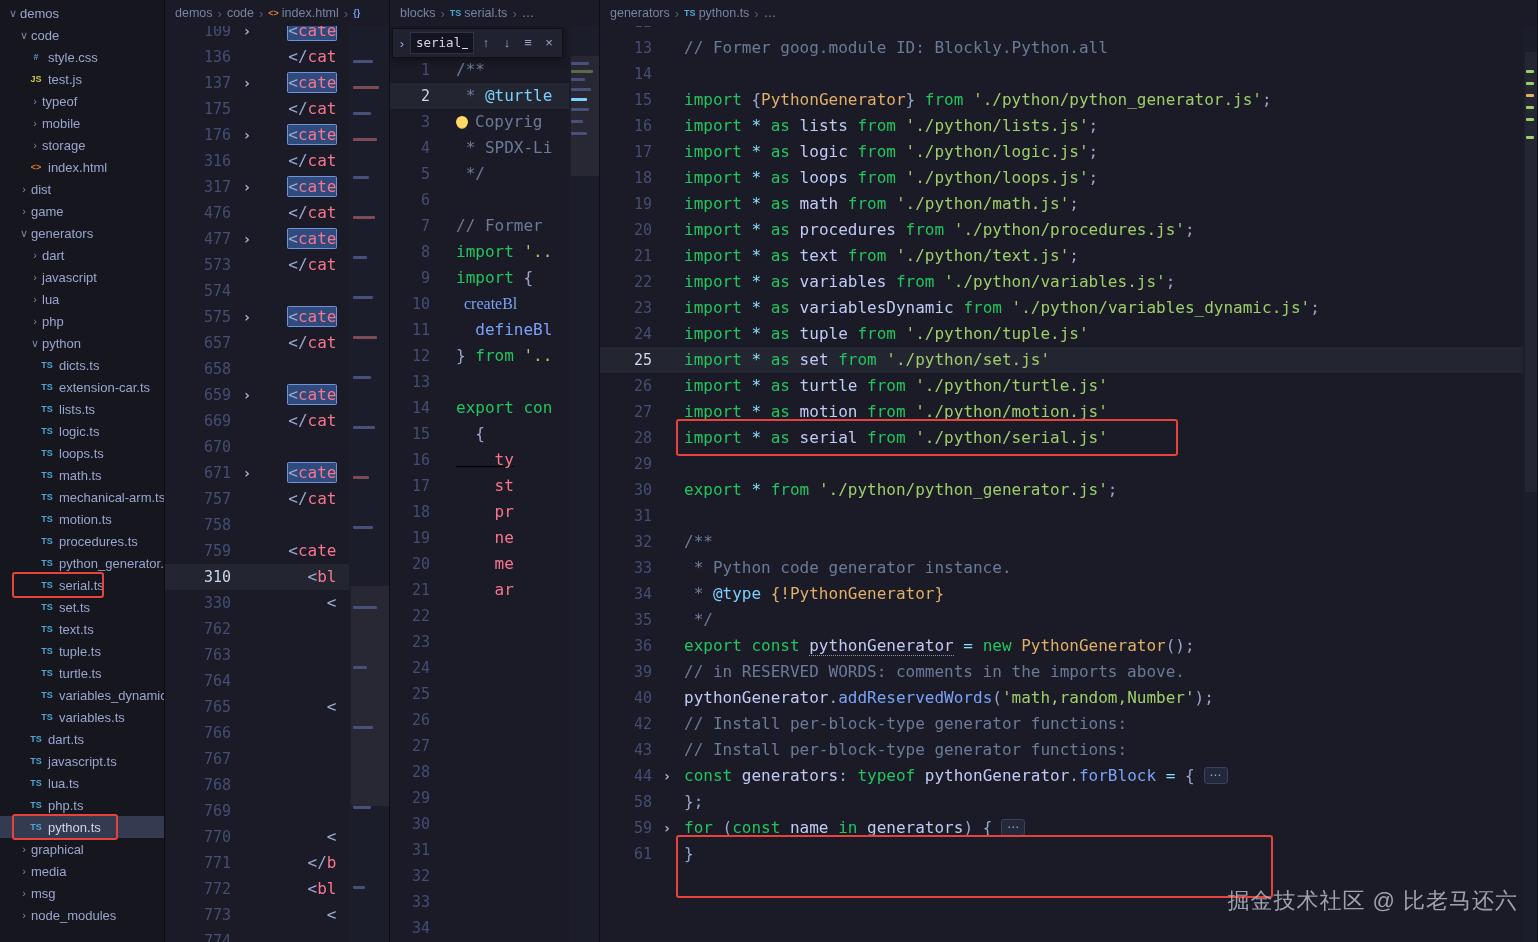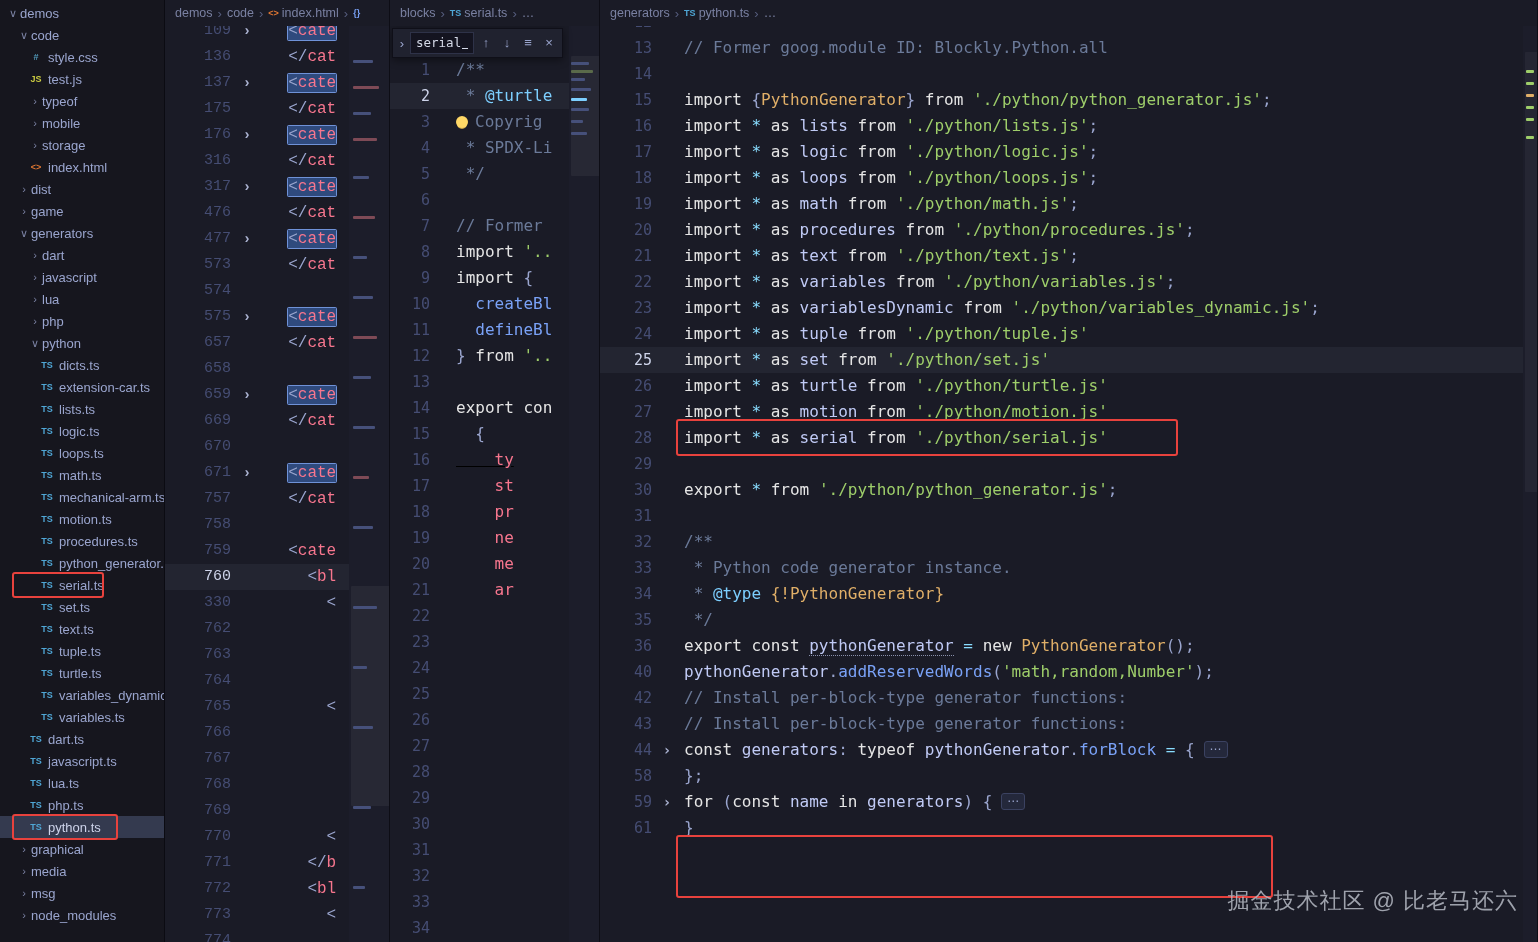--- a/index.html
+++ b/index.html
@@ -30,21 +30,21 @@
   .row.cur{background:rgba(192,202,245,0.06)}
   .gut{flex:none;text-align:right;color:#454d73;font-size:15px;padding-right:4px}
   .row.cur .gut{color:#ced4ea}
   .fold{flex:none;text-align:center;color:#aab2d0;font-size:14px;font-weight:bold;cursor:pointer}
   .content{flex:1;white-space:pre}
   .match{background:#2f4a7d;box-shadow:0 0 0 1px #6f92d8;border-radius:1px}
   .fold-badge{display:inline-block;margin-left:9px;padding:0 5px;border:1px solid #3b4261;border-radius:3px;background:#24283b;color:#9aa5ce;font-size:12px;line-height:15px;vertical-align:2px;font-family:"Liberation Sans",sans-serif}
   .bulb{display:inline-block;width:12px;height:12px;border-radius:50%;background:#ffd866;margin-right:7px;vertical-align:-1px;box-shadow:0 2px 0 -1px #c7a14a;cursor:pointer}
 
   
-  .tk-kw{color:#e5e5e5}
+  .tk-kw{color:#22c55e}
   .tk-str{color:#9ece6a}
   .tk-var{color:#c0caf5}
   .tk-varu{color:#c0caf5;border-bottom:1px dotted #8a91ad}
   .tk-fn{color:#7aa2f7}
   .tk-type{color:#e0af68}
   .tk-cmt{color:#6b7a99}
   .tk-doc{color:#7dcfff}
   .tk-op{color:#89ddff}
   .tk-pun{color:#9aa5ce}
   .tk-tag{color:#f7768e}
@@ -250,21 +250,21 @@
           <span class="bc-item">demos</span>
           <span class="bc-sep">›</span>
           <span class="bc-item">code</span>
           <span class="bc-sep">›</span>
           <span class="bc-icon icon-html">&lt;&gt;</span>
           <span class="bc-item">index.html</span>
           <span class="bc-sep">›</span>
           <span class="bc-icon icon-sym">{}</span>
         </div>
       <div class="ebody">
-        <div class="lines" style="margin-top: -8px; font-family: Liberation Mono, monospace;">
+        <div class="lines" style="margin-top: -8px;">
             <div class="row"><span class="gut" style="width: 70px;">109</span><span class="fold" style="width: 24px;">›</span><span class="content" style="padding-left: 10px;"><span class="tk-pun">  </span><span class="match"><span class="tk-pun">&lt;</span><span class="tk-tag">cate</span></span></span></div>
             <div class="row"><span class="gut" style="width: 70px;">136</span><span class="fold" style="width: 24px;"></span><span class="content" style="padding-left: 10px;"><span class="tk-pun">  </span><span class="tk-pun">&lt;/</span><span class="tk-tag">cat</span></span></div>
             <div class="row"><span class="gut" style="width: 70px;">137</span><span class="fold" style="width: 24px;">›</span><span class="content" style="padding-left: 10px;"><span class="tk-pun">  </span><span class="match"><span class="tk-pun">&lt;</span><span class="tk-tag">cate</span></span></span></div>
             <div class="row"><span class="gut" style="width: 70px;">175</span><span class="fold" style="width: 24px;"></span><span class="content" style="padding-left: 10px;"><span class="tk-pun">  </span><span class="tk-pun">&lt;/</span><span class="tk-tag">cat</span></span></div>
             <div class="row"><span class="gut" style="width: 70px;">176</span><span class="fold" style="width: 24px;">›</span><span class="content" style="padding-left: 10px;"><span class="tk-pun">  </span><span class="match"><span class="tk-pun">&lt;</span><span class="tk-tag">cate</span></span></span></div>
             <div class="row"><span class="gut" style="width: 70px;">316</span><span class="fold" style="width: 24px;"></span><span class="content" style="padding-left: 10px;"><span class="tk-pun">  </span><span class="tk-pun">&lt;/</span><span class="tk-tag">cat</span></span></div>
             <div class="row"><span class="gut" style="width: 70px;">317</span><span class="fold" style="width: 24px;">›</span><span class="content" style="padding-left: 10px;"><span class="tk-pun">  </span><span class="match"><span class="tk-pun">&lt;</span><span class="tk-tag">cate</span></span></span></div>
             <div class="row"><span class="gut" style="width: 70px;">476</span><span class="fold" style="width: 24px;"></span><span class="content" style="padding-left: 10px;"><span class="tk-pun">  </span><span class="tk-pun">&lt;/</span><span class="tk-tag">cat</span></span></div>
             <div class="row"><span class="gut" style="width: 70px;">477</span><span class="fold" style="width: 24px;">›</span><span class="content" style="padding-left: 10px;"><span class="tk-pun">  </span><span class="match"><span class="tk-pun">&lt;</span><span class="tk-tag">cate</span></span></span></div>
             <div class="row"><span class="gut" style="width: 70px;">573</span><span class="fold" style="width: 24px;"></span><span class="content" style="padding-left: 10px;"><span class="tk-pun">  </span><span class="tk-pun">&lt;/</span><span class="tk-tag">cat</span></span></div>
@@ -272,21 +272,21 @@
             <div class="row"><span class="gut" style="width: 70px;">575</span><span class="fold" style="width: 24px;">›</span><span class="content" style="padding-left: 10px;"><span class="tk-pun">  </span><span class="match"><span class="tk-pun">&lt;</span><span class="tk-tag">cate</span></span></span></div>
             <div class="row"><span class="gut" style="width: 70px;">657</span><span class="fold" style="width: 24px;"></span><span class="content" style="padding-left: 10px;"><span class="tk-pun">  </span><span class="tk-pun">&lt;/</span><span class="tk-tag">cat</span></span></div>
             <div class="row"><span class="gut" style="width: 70px;">658</span><span class="fold" style="width: 24px;"></span><span class="content" style="padding-left: 10px;"></span></div>
             <div class="row"><span class="gut" style="width: 70px;">659</span><span class="fold" style="width: 24px;">›</span><span class="content" style="padding-left: 10px;"><span class="tk-pun">  </span><span class="match"><span class="tk-pun">&lt;</span><span class="tk-tag">cate</span></span></span></div>
             <div class="row"><span class="gut" style="width: 70px;">669</span><span class="fold" style="width: 24px;"></span><span class="content" style="padding-left: 10px;"><span class="tk-pun">  </span><span class="tk-pun">&lt;/</span><span class="tk-tag">cat</span></span></div>
             <div class="row"><span class="gut" style="width: 70px;">670</span><span class="fold" style="width: 24px;"></span><span class="content" style="padding-left: 10px;"></span></div>
             <div class="row"><span class="gut" style="width: 70px;">671</span><span class="fold" style="width: 24px;">›</span><span class="content" style="padding-left: 10px;"><span class="tk-pun">  </span><span class="match"><span class="tk-pun">&lt;</span><span class="tk-tag">cate</span></span></span></div>
             <div class="row"><span class="gut" style="width: 70px;">757</span><span class="fold" style="width: 24px;"></span><span class="content" style="padding-left: 10px;"><span class="tk-pun">  </span><span class="tk-pun">&lt;/</span><span class="tk-tag">cat</span></span></div>
             <div class="row"><span class="gut" style="width: 70px;">758</span><span class="fold" style="width: 24px;"></span><span class="content" style="padding-left: 10px;"></span></div>
             <div class="row"><span class="gut" style="width: 70px;">759</span><span class="fold" style="width: 24px;"></span><span class="content" style="padding-left: 10px;"><span class="tk-pun">  </span><span class="tk-pun">&lt;</span><span class="tk-tag">cate</span></span></div>
-            <div class="row cur"><span class="gut" style="width: 70px;">760</span><span class="fold" style="width: 24px;"></span><span class="content" style="padding-left: 10px;"><span class="tk-pun">    </span><span class="tk-pun">&lt;</span><span class="tk-tag">bl</span></span></div>
+            <div class="row cur"><span class="gut" style="width: 70px;">310</span><span class="fold" style="width: 24px;"></span><span class="content" style="padding-left: 10px;"><span class="tk-pun">    </span><span class="tk-pun">&lt;</span><span class="tk-tag">bl</span></span></div>
             <div class="row"><span class="gut" style="width: 70px;">330</span><span class="fold" style="width: 24px;"></span><span class="content" style="padding-left: 10px;"><span class="tk-pun">      </span><span class="tk-pun">&lt;</span></span></div>
             <div class="row"><span class="gut" style="width: 70px;">762</span><span class="fold" style="width: 24px;"></span><span class="content" style="padding-left: 10px;"></span></div>
             <div class="row"><span class="gut" style="width: 70px;">763</span><span class="fold" style="width: 24px;"></span><span class="content" style="padding-left: 10px;"></span></div>
             <div class="row"><span class="gut" style="width: 70px;">764</span><span class="fold" style="width: 24px;"></span><span class="content" style="padding-left: 10px;"></span></div>
             <div class="row"><span class="gut" style="width: 70px;">765</span><span class="fold" style="width: 24px;"></span><span class="content" style="padding-left: 10px;"><span class="tk-pun">      </span><span class="tk-pun">&lt;</span></span></div>
             <div class="row"><span class="gut" style="width: 70px;">766</span><span class="fold" style="width: 24px;"></span><span class="content" style="padding-left: 10px;"></span></div>
             <div class="row"><span class="gut" style="width: 70px;">767</span><span class="fold" style="width: 24px;"></span><span class="content" style="padding-left: 10px;"></span></div>
             <div class="row"><span class="gut" style="width: 70px;">768</span><span class="fold" style="width: 24px;"></span><span class="content" style="padding-left: 10px;"></span></div>
             <div class="row"><span class="gut" style="width: 70px;">769</span><span class="fold" style="width: 24px;"></span><span class="content" style="padding-left: 10px;"></span></div>
             <div class="row"><span class="gut" style="width: 70px;">770</span><span class="fold" style="width: 24px;"></span><span class="content" style="padding-left: 10px;"><span class="tk-pun">      </span><span class="tk-pun">&lt;</span></span></div>
@@ -343,21 +343,21 @@
         <div class="lines" style="margin-top: 31px;">
             <div class="row"><span class="gut" style="width: 44px;">1</span><span class="fold" style="width: 14px;"></span><span class="content" style="padding-left: 8px;"><span class="tk-cmt">/**</span></span></div>
             <div class="row cur"><span class="gut" style="width: 44px;">2</span><span class="fold" style="width: 14px;"></span><span class="content" style="padding-left: 8px;"><span class="tk-cmt"> * </span><span class="tk-doc">@turtle</span></span></div>
             <div class="row"><span class="gut" style="width: 44px;">3</span><span class="fold" style="width: 14px;"></span><span class="content" style="padding-left: 8px;"><span class="bulb"></span><span class="tk-cmt">Copyrig</span></span></div>
             <div class="row"><span class="gut" style="width: 44px;">4</span><span class="fold" style="width: 14px;"></span><span class="content" style="padding-left: 8px;"><span class="tk-cmt"> * SPDX-Li</span></span></div>
             <div class="row"><span class="gut" style="width: 44px;">5</span><span class="fold" style="width: 14px;"></span><span class="content" style="padding-left: 8px;"><span class="tk-cmt"> */</span></span></div>
             <div class="row"><span class="gut" style="width: 44px;">6</span><span class="fold" style="width: 14px;"></span><span class="content" style="padding-left: 8px;"></span></div>
             <div class="row"><span class="gut" style="width: 44px;">7</span><span class="fold" style="width: 14px;"></span><span class="content" style="padding-left: 8px;"><span class="tk-cmt">// Former</span></span></div>
             <div class="row"><span class="gut" style="width: 44px;">8</span><span class="fold" style="width: 14px;"></span><span class="content" style="padding-left: 8px;"><span class="tk-kw">import </span><span class="tk-str">'..</span></span></div>
             <div class="row"><span class="gut" style="width: 44px;">9</span><span class="fold" style="width: 14px;"></span><span class="content" style="padding-left: 8px;"><span class="tk-kw">import </span><span class="tk-pun">{</span></span></div>
-            <div class="row"><span class="gut" style="width: 44px;">10</span><span class="fold" style="width: 14px;"></span><span class="content" style="padding-left: 8px;"><span class="tk-fn">  createBl</span></span></div>
+            <div class="row"><span class="gut" style="width: 44px;">10</span><span class="fold" style="width: 14px;"></span><span class="content" style="padding-left: 8px; font-family: Liberation Serif, serif;"><span class="tk-fn">  createBl</span></span></div>
             <div class="row"><span class="gut" style="width: 44px;">11</span><span class="fold" style="width: 14px;"></span><span class="content" style="padding-left: 8px;"><span class="tk-fn">  defineBl</span></span></div>
             <div class="row"><span class="gut" style="width: 44px;">12</span><span class="fold" style="width: 14px;"></span><span class="content" style="padding-left: 8px;"><span class="tk-pun">} </span><span class="tk-kw">from </span><span class="tk-str">'..</span></span></div>
             <div class="row"><span class="gut" style="width: 44px;">13</span><span class="fold" style="width: 14px;"></span><span class="content" style="padding-left: 8px;"></span></div>
             <div class="row"><span class="gut" style="width: 44px;">14</span><span class="fold" style="width: 14px;"></span><span class="content" style="padding-left: 8px;"><span class="tk-kw">export con</span></span></div>
             <div class="row"><span class="gut" style="width: 44px;">15</span><span class="fold" style="width: 14px;"></span><span class="content" style="padding-left: 8px;"><span class="tk-pun">  {</span></span></div>
             <div class="row"><span class="gut" style="width: 44px;">16</span><span class="fold" style="width: 14px;"></span><span class="content" style="padding-left: 8px; text-decoration: underline;"><span class="tk-tag">    ty</span></span></div>
             <div class="row"><span class="gut" style="width: 44px;">17</span><span class="fold" style="width: 14px;"></span><span class="content" style="padding-left: 8px;"><span class="tk-tag">    st</span></span></div>
             <div class="row"><span class="gut" style="width: 44px;">18</span><span class="fold" style="width: 14px;"></span><span class="content" style="padding-left: 8px;"><span class="tk-tag">    pr</span></span></div>
             <div class="row"><span class="gut" style="width: 44px;">19</span><span class="fold" style="width: 14px;"></span><span class="content" style="padding-left: 8px;"><span class="tk-tag">    ne</span></span></div>
             <div class="row"><span class="gut" style="width: 44px;">20</span><span class="fold" style="width: 14px;"></span><span class="content" style="padding-left: 8px;"><span class="tk-tag">    me</span></span></div>
@@ -419,20 +419,21 @@
             <div class="row"><span class="gut" style="width: 56px;">27</span><span class="fold" style="width: 22px;"></span><span class="content" style="padding-left: 6px;"><span class="tk-kw">import </span><span class="tk-op">* </span><span class="tk-kw">as </span><span class="tk-var">motion </span><span class="tk-kw">from </span><span class="tk-str">'./python/motion.js'</span></span></div>
             <div class="row"><span class="gut" style="width: 56px;">28</span><span class="fold" style="width: 22px;"></span><span class="content" style="padding-left: 6px;"><span class="tk-kw">import </span><span class="tk-op">* </span><span class="tk-kw">as </span><span class="tk-var">serial </span><span class="tk-kw">from </span><span class="tk-str">'./python/serial.js'</span></span></div>
             <div class="row"><span class="gut" style="width: 56px;">29</span><span class="fold" style="width: 22px;"></span><span class="content" style="padding-left: 6px;"></span></div>
             <div class="row"><span class="gut" style="width: 56px;">30</span><span class="fold" style="width: 22px;"></span><span class="content" style="padding-left: 6px;"><span class="tk-kw">export </span><span class="tk-op">* </span><span class="tk-kw">from </span><span class="tk-str">'./python/python_generator.js'</span><span class="tk-pun">;</span></span></div>
             <div class="row"><span class="gut" style="width: 56px;">31</span><span class="fold" style="width: 22px;"></span><span class="content" style="padding-left: 6px;"></span></div>
             <div class="row"><span class="gut" style="width: 56px;">32</span><span class="fold" style="width: 22px;"></span><span class="content" style="padding-left: 6px;"><span class="tk-cmt">/**</span></span></div>
             <div class="row"><span class="gut" style="width: 56px;">33</span><span class="fold" style="width: 22px;"></span><span class="content" style="padding-left: 6px;"><span class="tk-cmt"> * Python code generator instance.</span></span></div>
             <div class="row"><span class="gut" style="width: 56px;">34</span><span class="fold" style="width: 22px;"></span><span class="content" style="padding-left: 6px;"><span class="tk-cmt"> * </span><span class="tk-doc">@type </span><span class="tk-type">{!PythonGenerator}</span></span></div>
             <div class="row"><span class="gut" style="width: 56px;">35</span><span class="fold" style="width: 22px;"></span><span class="content" style="padding-left: 6px;"><span class="tk-cmt"> */</span></span></div>
             <div class="row"><span class="gut" style="width: 56px;">36</span><span class="fold" style="width: 22px;"></span><span class="content" style="padding-left: 6px;"><span class="tk-kw">export </span><span class="tk-kw">const </span><span class="tk-varu">pythonGenerator</span><span class="tk-op"> = </span><span class="tk-kw">new </span><span class="tk-type">PythonGenerator</span><span class="tk-pun">();</span></span></div>
+            <div class="row"><span class="gut" style="width: 56px;">39</span><span class="fold" style="width: 22px;"></span><span class="content" style="padding-left: 6px;"><span class="tk-cmt">// in RESERVED WORDS: comments in the imports above.</span></span></div>
             <div class="row"><span class="gut" style="width: 56px;">40</span><span class="fold" style="width: 22px;"></span><span class="content" style="padding-left: 6px;"><span class="tk-var">pythonGenerator</span><span class="tk-pun">.</span><span class="tk-fn">addReservedWords</span><span class="tk-pun">(</span><span class="tk-str">'math,random,Number'</span><span class="tk-pun">);</span></span></div>
             <div class="row"><span class="gut" style="width: 56px;">42</span><span class="fold" style="width: 22px;"></span><span class="content" style="padding-left: 6px;"><span class="tk-cmt">// Install per-block-type generator functions:</span></span></div>
             <div class="row"><span class="gut" style="width: 56px;">43</span><span class="fold" style="width: 22px;"></span><span class="content" style="padding-left: 6px;"><span class="tk-cmt">// Install per-block-type generator functions:</span></span></div>
             <div class="row"><span class="gut" style="width: 56px;">44</span><span class="fold" style="width: 22px;">›</span><span class="content" style="padding-left: 6px;"><span class="tk-kw">const </span><span class="tk-var">generators</span><span class="tk-pun">: </span><span class="tk-kw">typeof </span><span class="tk-var">pythonGenerator</span><span class="tk-pun">.</span><span class="tk-fn">forBlock</span><span class="tk-op"> = </span><span class="tk-pun">{</span><span class="fold-badge">⋯</span></span></div>
             <div class="row"><span class="gut" style="width: 56px;">58</span><span class="fold" style="width: 22px;"></span><span class="content" style="padding-left: 6px;"><span class="tk-pun">};</span></span></div>
             <div class="row"><span class="gut" style="width: 56px;">59</span><span class="fold" style="width: 22px;">›</span><span class="content" style="padding-left: 6px;"><span class="tk-kw">for </span><span class="tk-pun">(</span><span class="tk-kw">const </span><span class="tk-var">name </span><span class="tk-kw">in </span><span class="tk-var">generators</span><span class="tk-pun">) {</span><span class="fold-badge">⋯</span></span></div>
             <div class="row"><span class="gut" style="width: 56px;">61</span><span class="fold" style="width: 22px;"></span><span class="content" style="padding-left: 6px;"><span class="tk-pun">}</span></span></div>
           </div>
         <div class="minimap" style="width: 14px;">
             <div class="mm-mark" style="top: 26px; left: 2px; width: 14px; height: 440px; background: rgba(255, 255, 255, 0.043);"></div>

